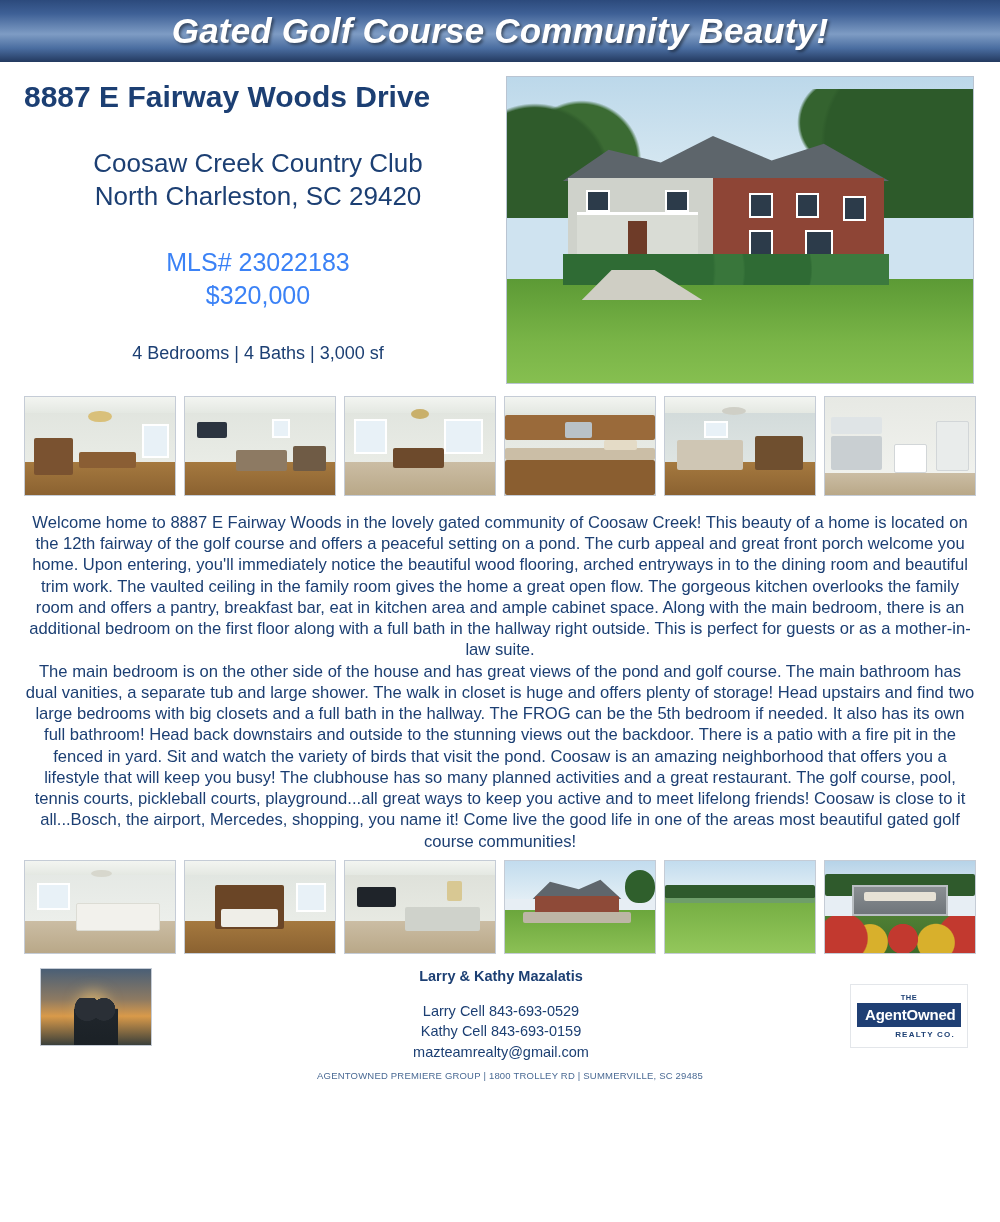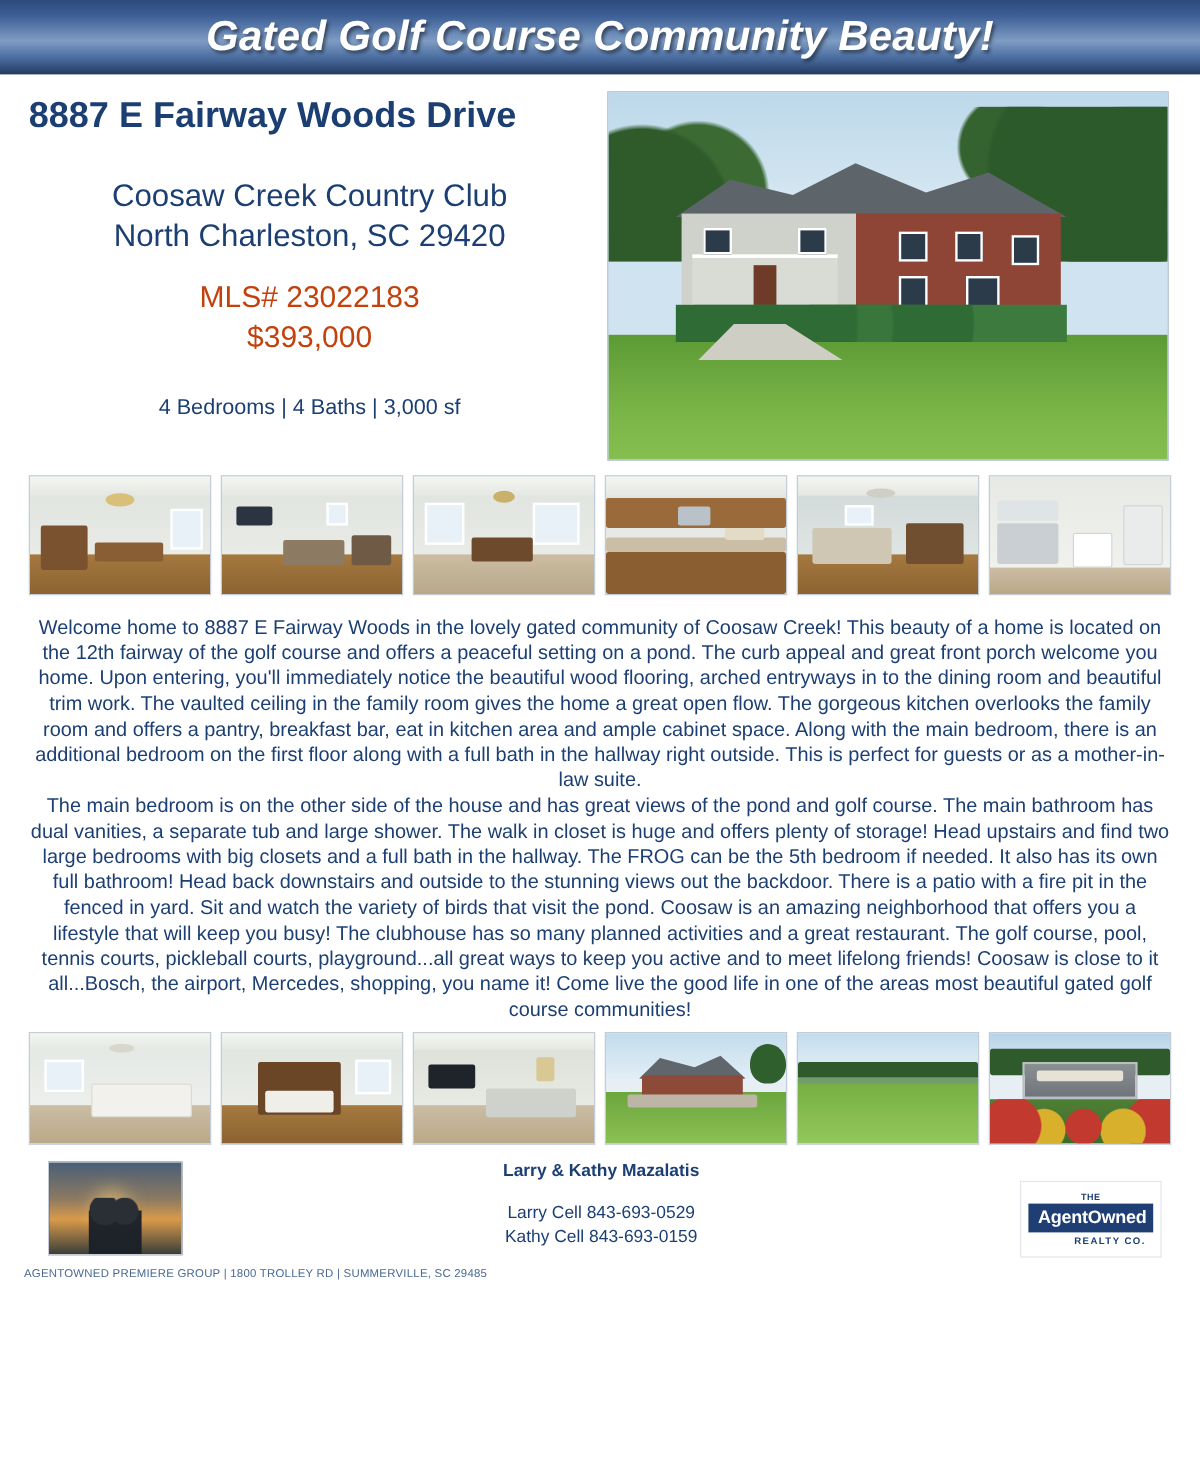--- a/index.html
+++ b/index.html
@@ -51,23 +51,23 @@
   }
   .sub-lines {
     text-align: center;
     color: #1c3f73;
   }
   .sub-lines .l1, .sub-lines .l2 {
     font-size: 26px;
     line-height: 1.28;
   }
   .mls-block {
-    margin-top: 18px;
-    text-align: center;
-    color: #c2410c;
+    margin-top: 32px;
+    text-align: center;
+    color: #3b82f6;
   }
   .mls-block .mls { font-size: 25px; line-height: 1.35; }
   .mls-block .price { font-size: 25px; line-height: 1.35; }
   .specs {
     margin-top: 30px;
     text-align: center;
     font-size: 18px;
     color: #1c3f73;
   }
 
@@ -171,21 +171,21 @@
   }
   .logo .realty {
     font-size: 8px;
     color: #1c3f73;
     letter-spacing: 1.2px;
     margin-top: 3px;
     font-weight: bold;
     padding-left: 32px;
   }
   .disclaimer {
-    text-align: left;
+    text-align: center;
     font-size: 9.5px;
     color: #4a6a94;
     letter-spacing: 0.2px;
     padding-top: 8px;
     padding-left: 20px;
   }
 
   
   .ph { position: absolute; inset: 0; }
 
@@ -268,21 +268,21 @@
   <div class="info-col">
     <div class="addr">8887 E Fairway Woods Drive</div>
 
     <div class="sub-lines">
       <div class="l1">Coosaw Creek Country Club</div>
       <div class="l2">North Charleston, SC 29420</div>
     </div>
 
     <div class="mls-block">
       <div class="mls">MLS# 23022183</div>
-      <div class="price">$393,000</div>
+      <div class="price">$320,000</div>
     </div>
 
     <div class="specs">4 Bedrooms | 4 Baths | 3,000 sf</div>
   </div>
 
   <div class="hero">
     <div class="ph">
       <div class="hero-sky"></div>
       <div class="hero-trees"></div>
       <div class="hero-lawn"></div>
@@ -455,20 +455,21 @@
         <div class="sun-sky"></div>
         <div class="sun-disc"></div>
         <div class="sun-people"></div>
       </div>
   </div>
 
   <div class="contact">
     <div class="names">Larry &amp; Kathy Mazalatis</div>
     <div class="line">Larry Cell 843-693-0529</div>
     <div class="line">Kathy Cell 843-693-0159</div>
+    <div class="line">mazteamrealty@gmail.com</div>
   </div>
 
   <div class="logo">
     <div class="the">THE</div>
     <div class="mainbar">AgentOwned</div>
     <div class="realty">REALTY CO.</div>
   </div>
 </div>
 
 <div class="disclaimer">AGENTOWNED PREMIERE GROUP | 1800 TROLLEY RD | SUMMERVILLE, SC 29485</div>

